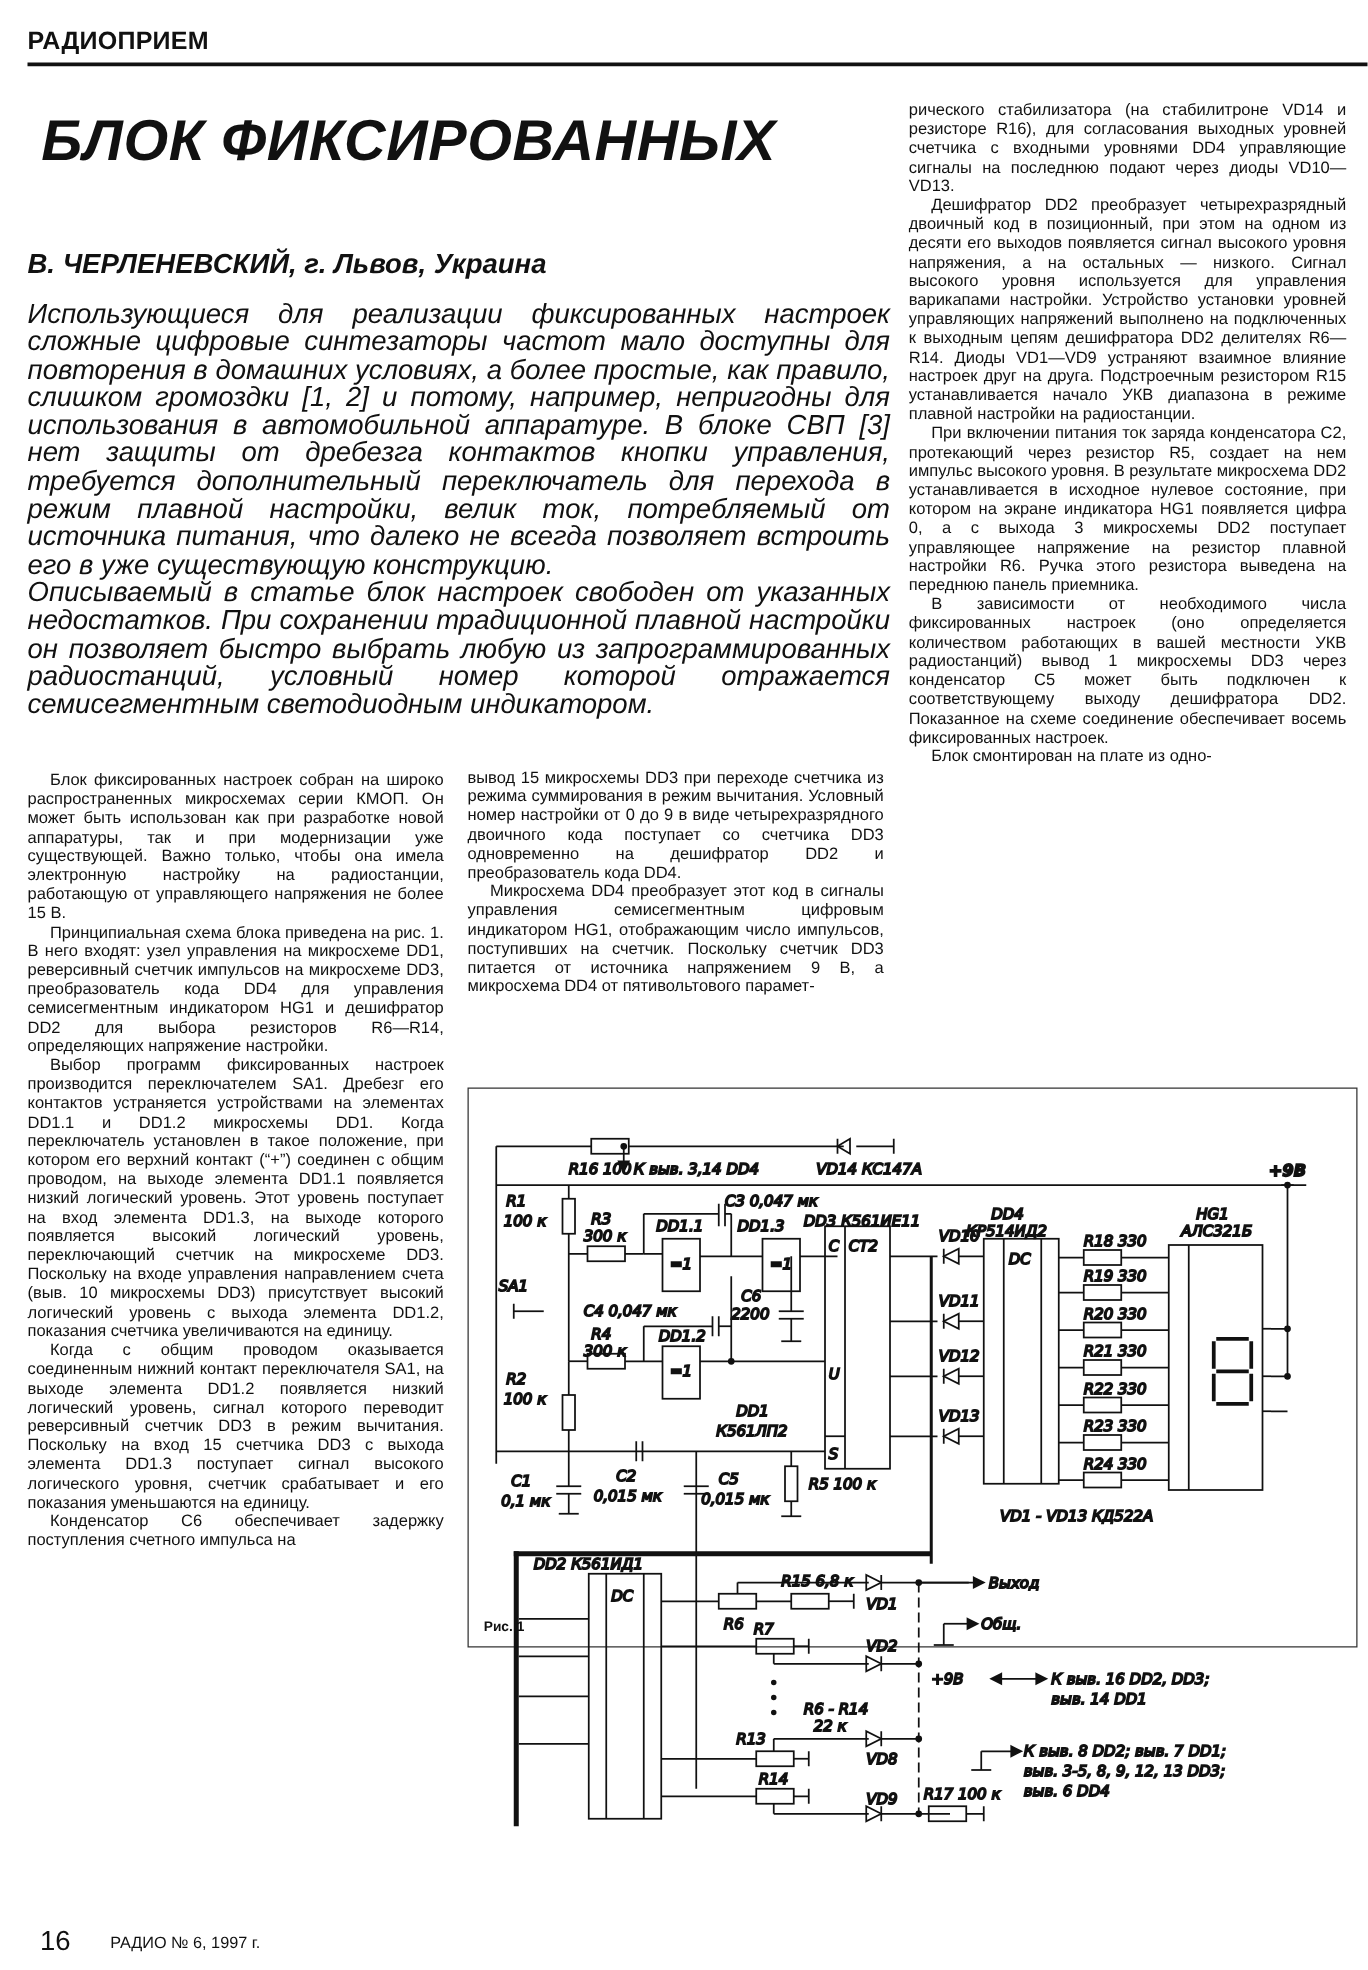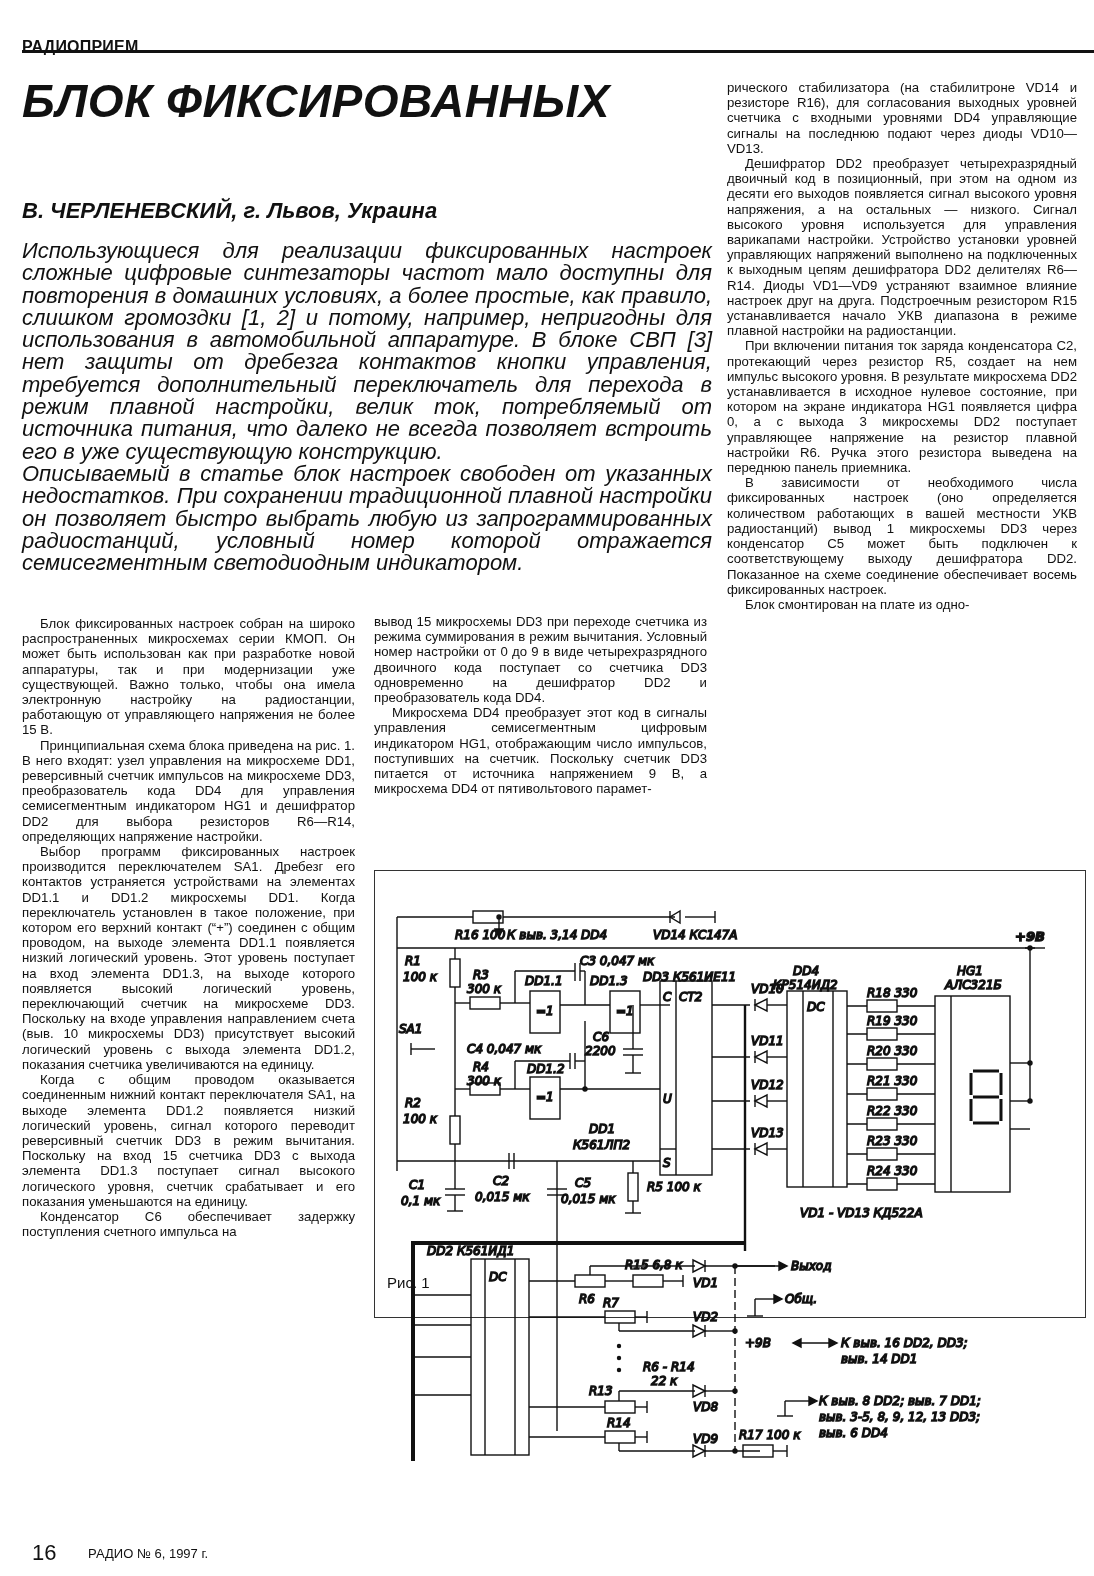--- a/index.html
+++ b/index.html
@@ -1,43 +1,43 @@
 <!DOCTYPE html>
 <html><head>
 <meta charset="utf-8">
 <style>
   html, body { margin: 0; padding: 0; background: #ffffff; }
   body { width: 1094px; height: 1576px; position: relative; overflow: hidden; color: #111; font-family: "Liberation Sans", sans-serif; }
-  .section-label { position: absolute; left: 22px; top: 22px; font-weight: bold; font-size: 16px; letter-spacing: 0.2px; margin-top: 16px; }
+  .section-label { position: absolute; left: 22px; top: 22px; font-weight: bold; font-size: 20px; letter-spacing: 0.2px; }
   .top-rule { position: absolute; left: 22px; top: 50px; width: 1072px; height: 3px; background: #111; }
   .title { position: absolute; left: 22px; top: 76px; width: 690px; font-family: "Liberation Sans", sans-serif; font-weight: bold; font-style: italic; font-size: 46px; line-height: 50px; letter-spacing: 0.5px; }
   .author { position: absolute; left: 22px; top: 198px; font-weight: bold; font-style: italic; font-size: 22px; }
   .lead { position: absolute; left: 22px; top: 240px; width: 690px; font-style: italic; font-size: 22px; line-height: 22.3px; text-align: justify; }
   .lead p { margin: 0; }
   .col { position: absolute; font-size: 13.2px; line-height: 15.2px; text-align: justify; }
   .col p { margin: 0; text-indent: 18px; }
   .col p.cont { text-indent: 0; }
   #col-right { left: 727px; top: 80px; width: 350px; }
   #col-1 { left: 22px; top: 616px; width: 333px; }
   #col-2 { left: 374px; top: 614px; width: 333px; }
   .figure { position: absolute; left: 374px; top: 870px; width: 712px; height: 448px; border: 1.5px solid #333; box-sizing: border-box; background: #fff; }
   .figure svg { position: absolute; left: 0; top: 0; }
-  .fig-caption { position: absolute; left: 12px; bottom: 26px; font-weight: normal; font-size: 15px; }
+  .fig-caption { position: absolute; left: 12px; bottom: 9px; font-weight: bold; font-size: 11px; }
   .footer { position: absolute; left: 32px; top: 1540px; font-size: 13px; }
   .footer .page-no { font-size: 22px; margin-right: 28px; vertical-align: -2px; }
   .sch { font-family: "DejaVu Sans", sans-serif; font-style: italic; font-size: 12px; fill: #111; }
   .schb { font-family: "DejaVu Sans", sans-serif; font-style: italic; font-size: 13px; fill: #111; font-weight: bold; }
 </style>
 </head>
 <body>
 
 <div class="section-label">РАДИОПРИЕМ</div>
 <div class="top-rule"></div>
 
-<h1 class="title" style="margin:0;">
+<h1 class="title" style="margin:11px;">
   <span>БЛОК ФИКСИРОВАННЫХ</span><br>
 </h1>
 
 <div class="author">В. ЧЕРЛЕНЕВСКИЙ, г. Львов, Украина</div>
 
 <div class="lead">
   <p>Использующиеся для реализации фиксированных настроек сложные цифровые синтезаторы частот мало доступны для повторения в домашних условиях, а более простые, как правило, слишком громоздки [1, 2] и потому, например, непригодны для использования в автомобильной аппаратуре. В блоке СВП [3] нет защиты от дребезга контактов кнопки управления, требуется дополнительный переключатель для перехода в режим плавной настройки, велик ток, потребляемый от источника питания, что далеко не всегда позволяет встроить его в уже существующую конструкцию.</p>
   <p>Описываемый в статье блок настроек свободен от указанных недостатков. При сохранении традиционной плавной настройки он позволяет быстро выбрать любую из запрограммированных радиостанций, условный номер которой отражается семисегментным светодиодным индикатором.</p>
 </div>
 

